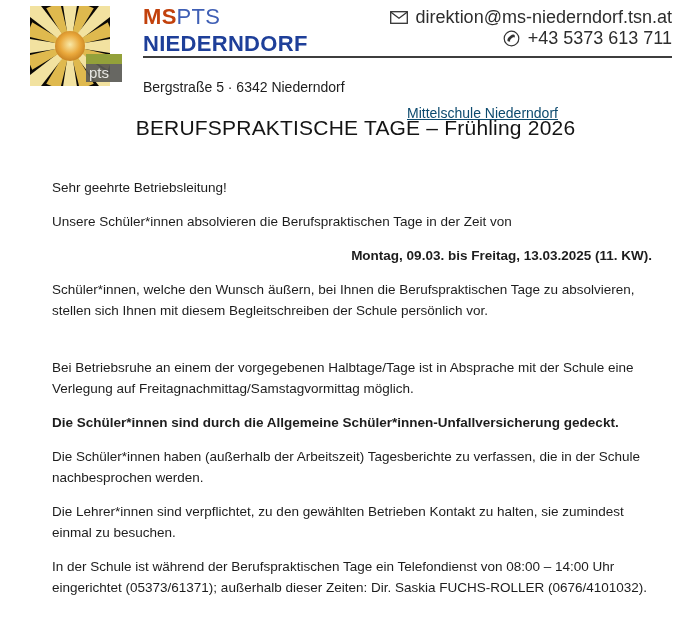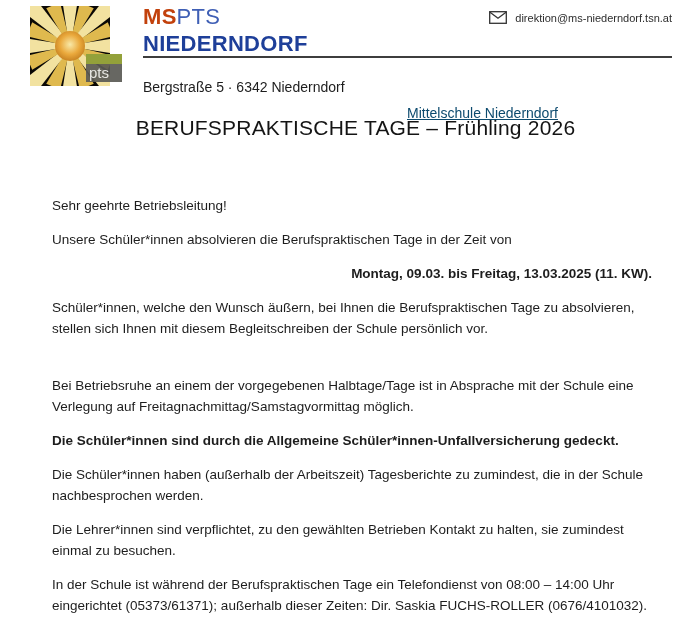--- a/index.html
+++ b/index.html
@@ -20,21 +20,21 @@
     position: absolute; left: 143px; top: 3px;
     font-size: 22px; line-height: 27px; letter-spacing: 0.3px;
     color: #1e3f99; white-space: nowrap;
   }
   .school-name .abbr-bold { font-weight: 700; color: #c2410c; }
   .school-name .abbr-light { font-weight: 400; color: #3f5fb5; }
   .school-name .city { font-weight: 700; color: #1e3f99; }
 
   .contact {
     position: absolute; right: 13px; top: 7px;
-    font-size: 11px; color: #2d2d2d;
+    font-size: 18px; color: #2d2d2d;
   }
   .contact-row {
     display: flex; align-items: center; justify-content: flex-end;
     gap: 8px; height: 21px;
   }
   .contact-row svg { display: block; }
 
   .header-divider {
     position: absolute; left: 143px; top: 56px;
     width: 529px; height: 2px; background: #3d3d3d;
@@ -52,21 +52,21 @@
 
   
   .doc-title {
     position: absolute; left: 0; top: 116px; width: 685px;
     text-align: center; font-size: 21px; font-weight: 400;
     letter-spacing: 0.2px; color: #141414; margin-left: 13px;
   }
 
   
   .doc-body {
-    position: absolute; left: 52px; top: 195px; width: 600px;
+    position: absolute; left: 52px; top: 177px; width: 600px;
     font-size: 13.5px; line-height: 21px; color: #1d1d1d;
   }
   .doc-body p { margin: 0 0 13px 0; }
   .doc-body p.date-line { font-weight: 700; text-align: right; }
   .doc-body p.big-gap { margin-bottom: 36px; }
   .doc-body p.bold { font-weight: 700; }
 </style>
 </head>
 <body>
 
@@ -122,35 +122,44 @@
   </div>
 
   <div class="contact">
     <div class="contact-row">
       <svg width="18" height="13" viewBox="0 0 18 13">
         <rect x="0.7" y="0.7" width="16.6" height="11.6" fill="none" stroke="#333" stroke-width="1.3"></rect>
         <path d="M1,1.3 L9,7.2 L17,1.3" fill="none" stroke="#333" stroke-width="1.3"></path>
       </svg>
       <span>direktion@ms-niederndorf.tsn.at</span>
     </div>
+    <div class="contact-row">
+      <svg width="17" height="17" viewBox="-8.5 -8.5 17 17">
+        <circle r="7.3" fill="none" stroke="#333" stroke-width="1.2"></circle>
+        <g transform="rotate(-42)">
+          <path d="M-4.6,-0.4 C-4.6,-3.6 4.6,-3.6 4.6,-0.4 L3.1,1.7 C3.1,-0.6 -3.1,-0.6 -3.1,1.7 Z" fill="#333"></path>
+        </g>
+      </svg>
+      <span>+43 5373 613 711</span>
+    </div>
   </div>
 
   <div class="header-divider"></div>
   <div class="address-row">
     <span>Bergstraße 5 · 6342 Niederndorf</span>
     <span class="website-link">Mittelschule Niederndorf</span>
   </div>
 
   <div class="doc-title">BERUFSPRAKTISCHE TAGE – Frühling 2026</div>
 
   <div class="doc-body">
     <p>Sehr geehrte Betriebsleitung!</p>
     <p>Unsere Schüler*innen absolvieren die Berufspraktischen Tage in der Zeit von</p>
     <p class="date-line">Montag, 09.03. bis Freitag, 13.03.2025 (11. KW).</p>
     <p class="big-gap">Schüler*innen, welche den Wunsch äußern, bei Ihnen die Berufspraktischen Tage zu absolvieren, stellen sich Ihnen mit diesem Begleitschreiben der Schule persönlich vor.</p>
     <p>Bei Betriebsruhe an einem der vorgegebenen Halbtage/Tage ist in Absprache mit der Schule eine Verlegung auf Freitagnachmittag/Samstagvormittag möglich.</p>
     <p class="bold">Die Schüler*innen sind durch die Allgemeine Schüler*innen-Unfallversicherung gedeckt.</p>
-    <p>Die Schüler*innen haben (außerhalb der Arbeitszeit) Tagesberichte zu zumindest, die in der Schule nachbesprochen werden.</p>
+    <p>Die Schüler*innen haben (außerhalb der Arbeitszeit) Tagesberichte zu verfassen, die in der Schule nachbesprochen werden.</p>
     <p>Die Lehrer*innen sind verpflichtet, zu den gewählten Betrieben Kontakt zu halten, sie zumindest einmal zu besuchen.</p>
     <p>In der Schule ist während der Berufspraktischen Tage ein Telefondienst von 08:00 – 14:00 Uhr eingerichtet (05373/61371); außerhalb dieser Zeiten: Dir. Saskia FUCHS-ROLLER (0676/4101032).</p>
   </div>
 
 </div>
 
 </body></html>

